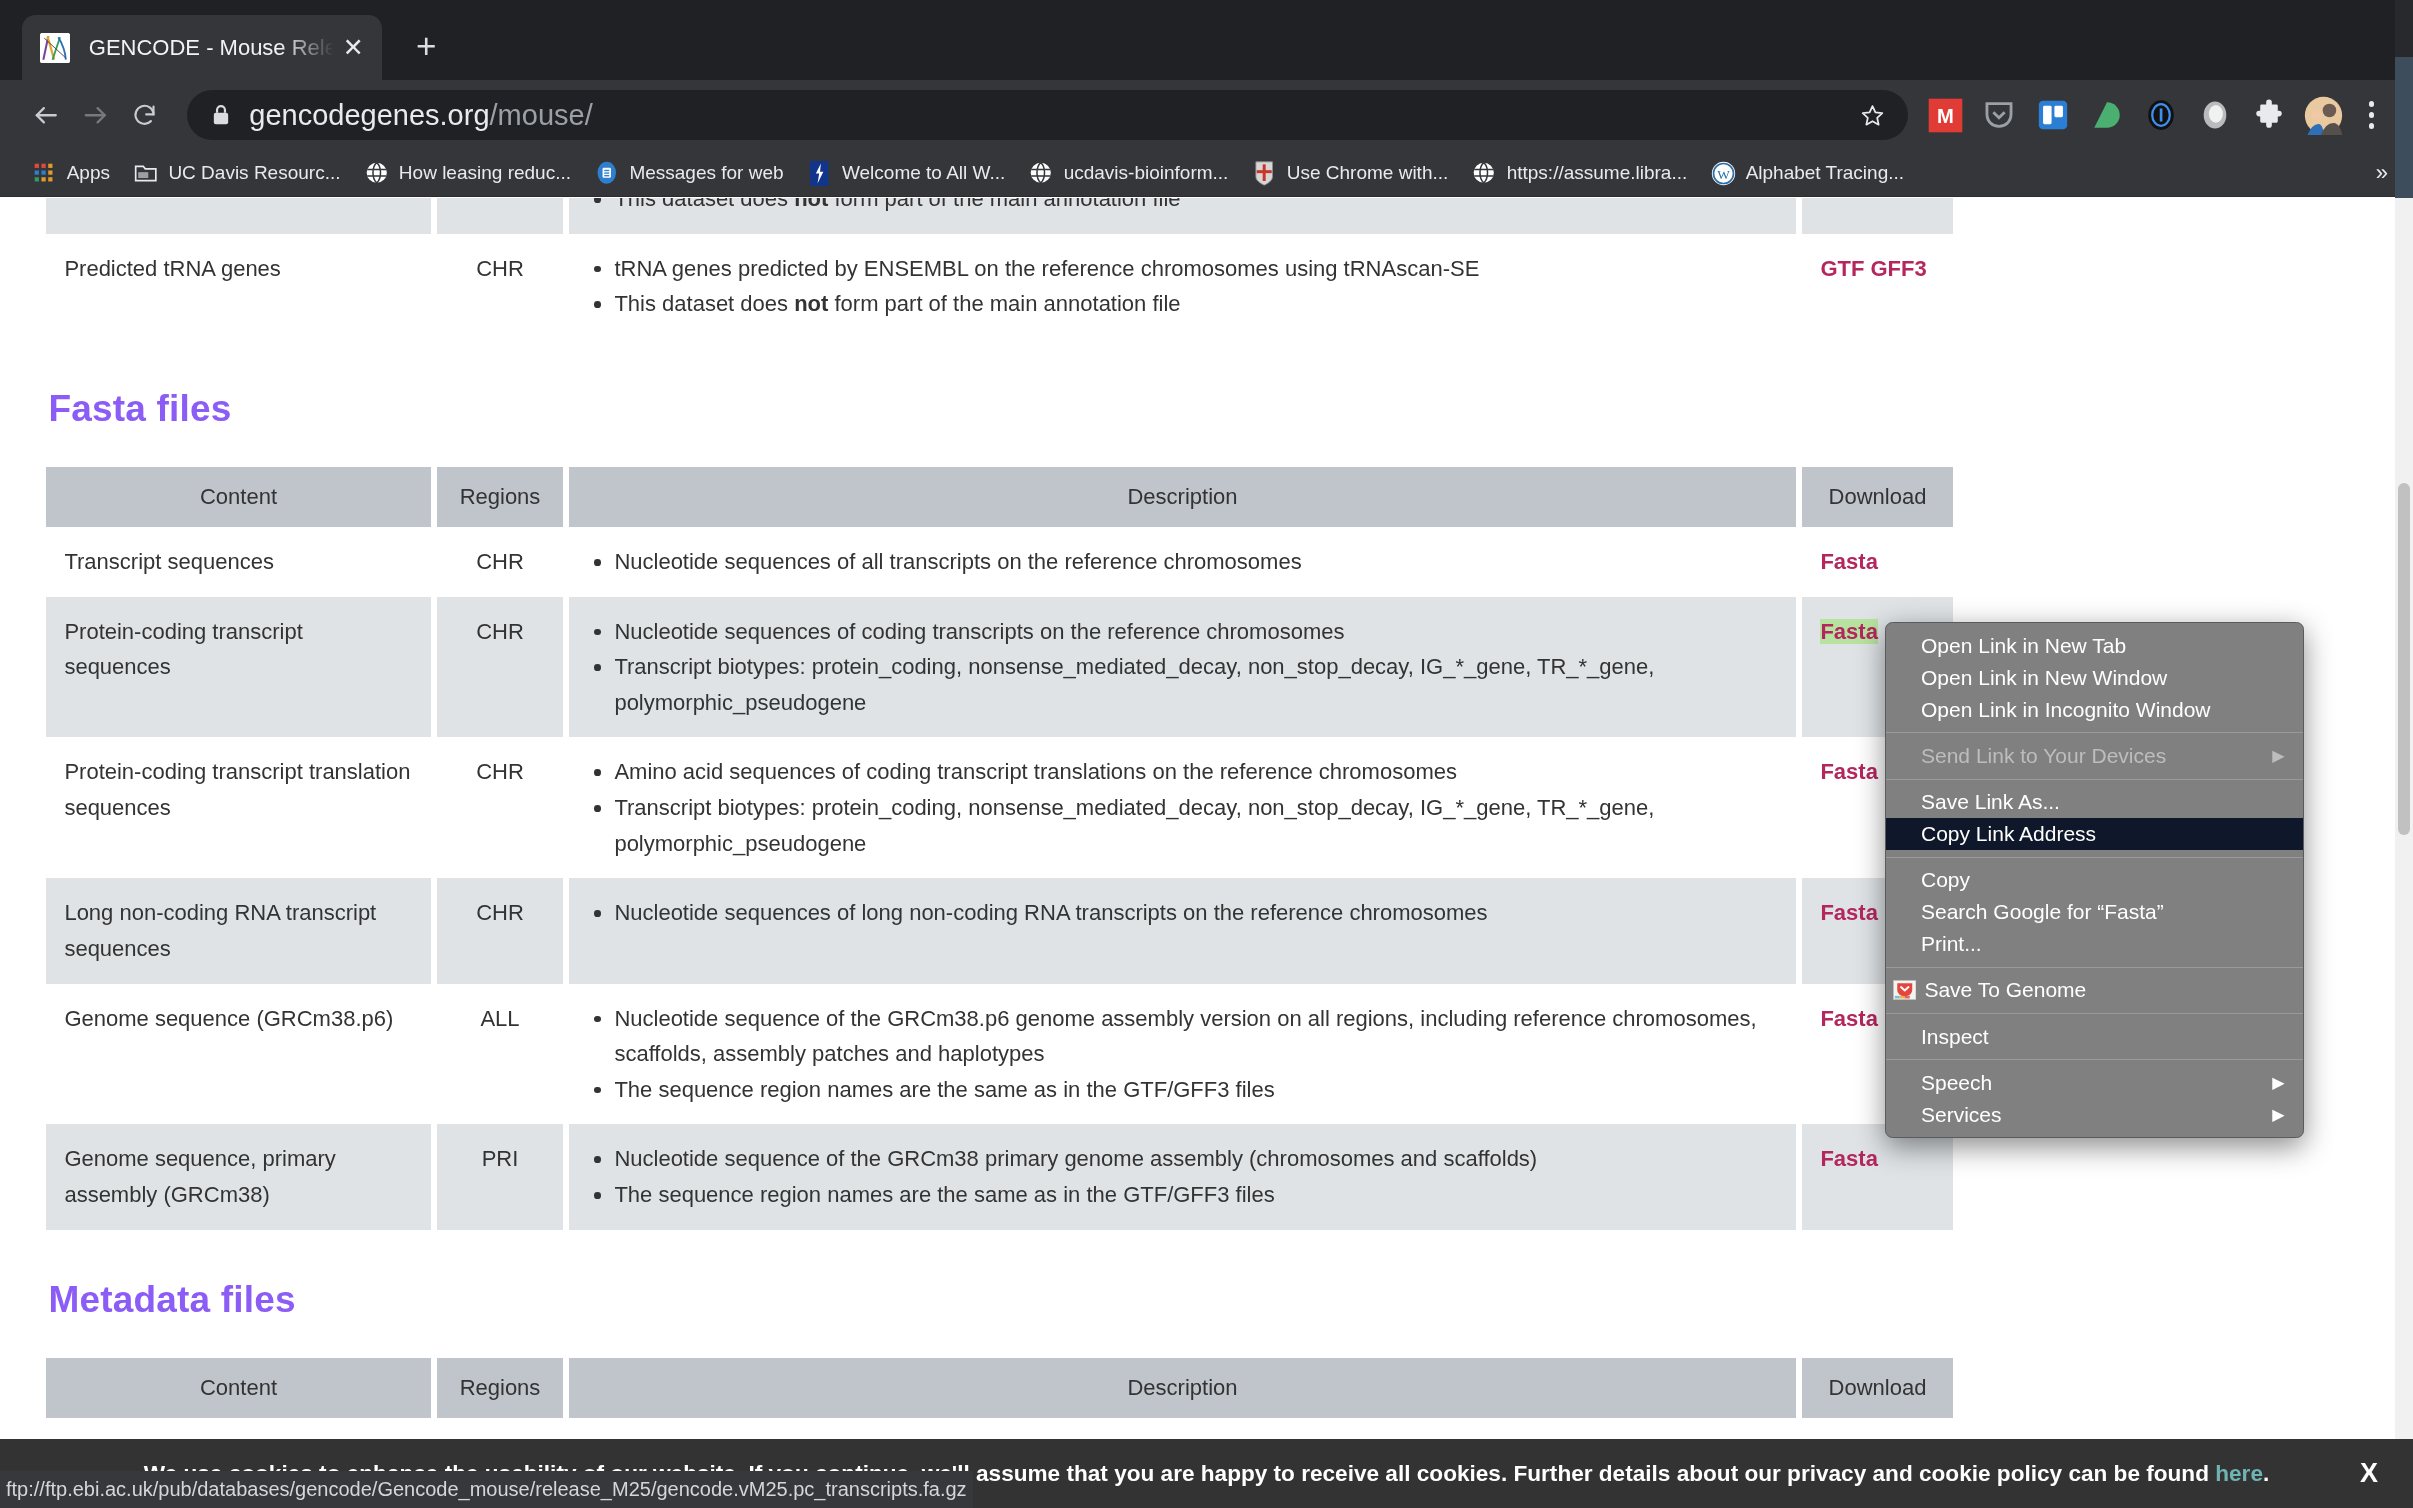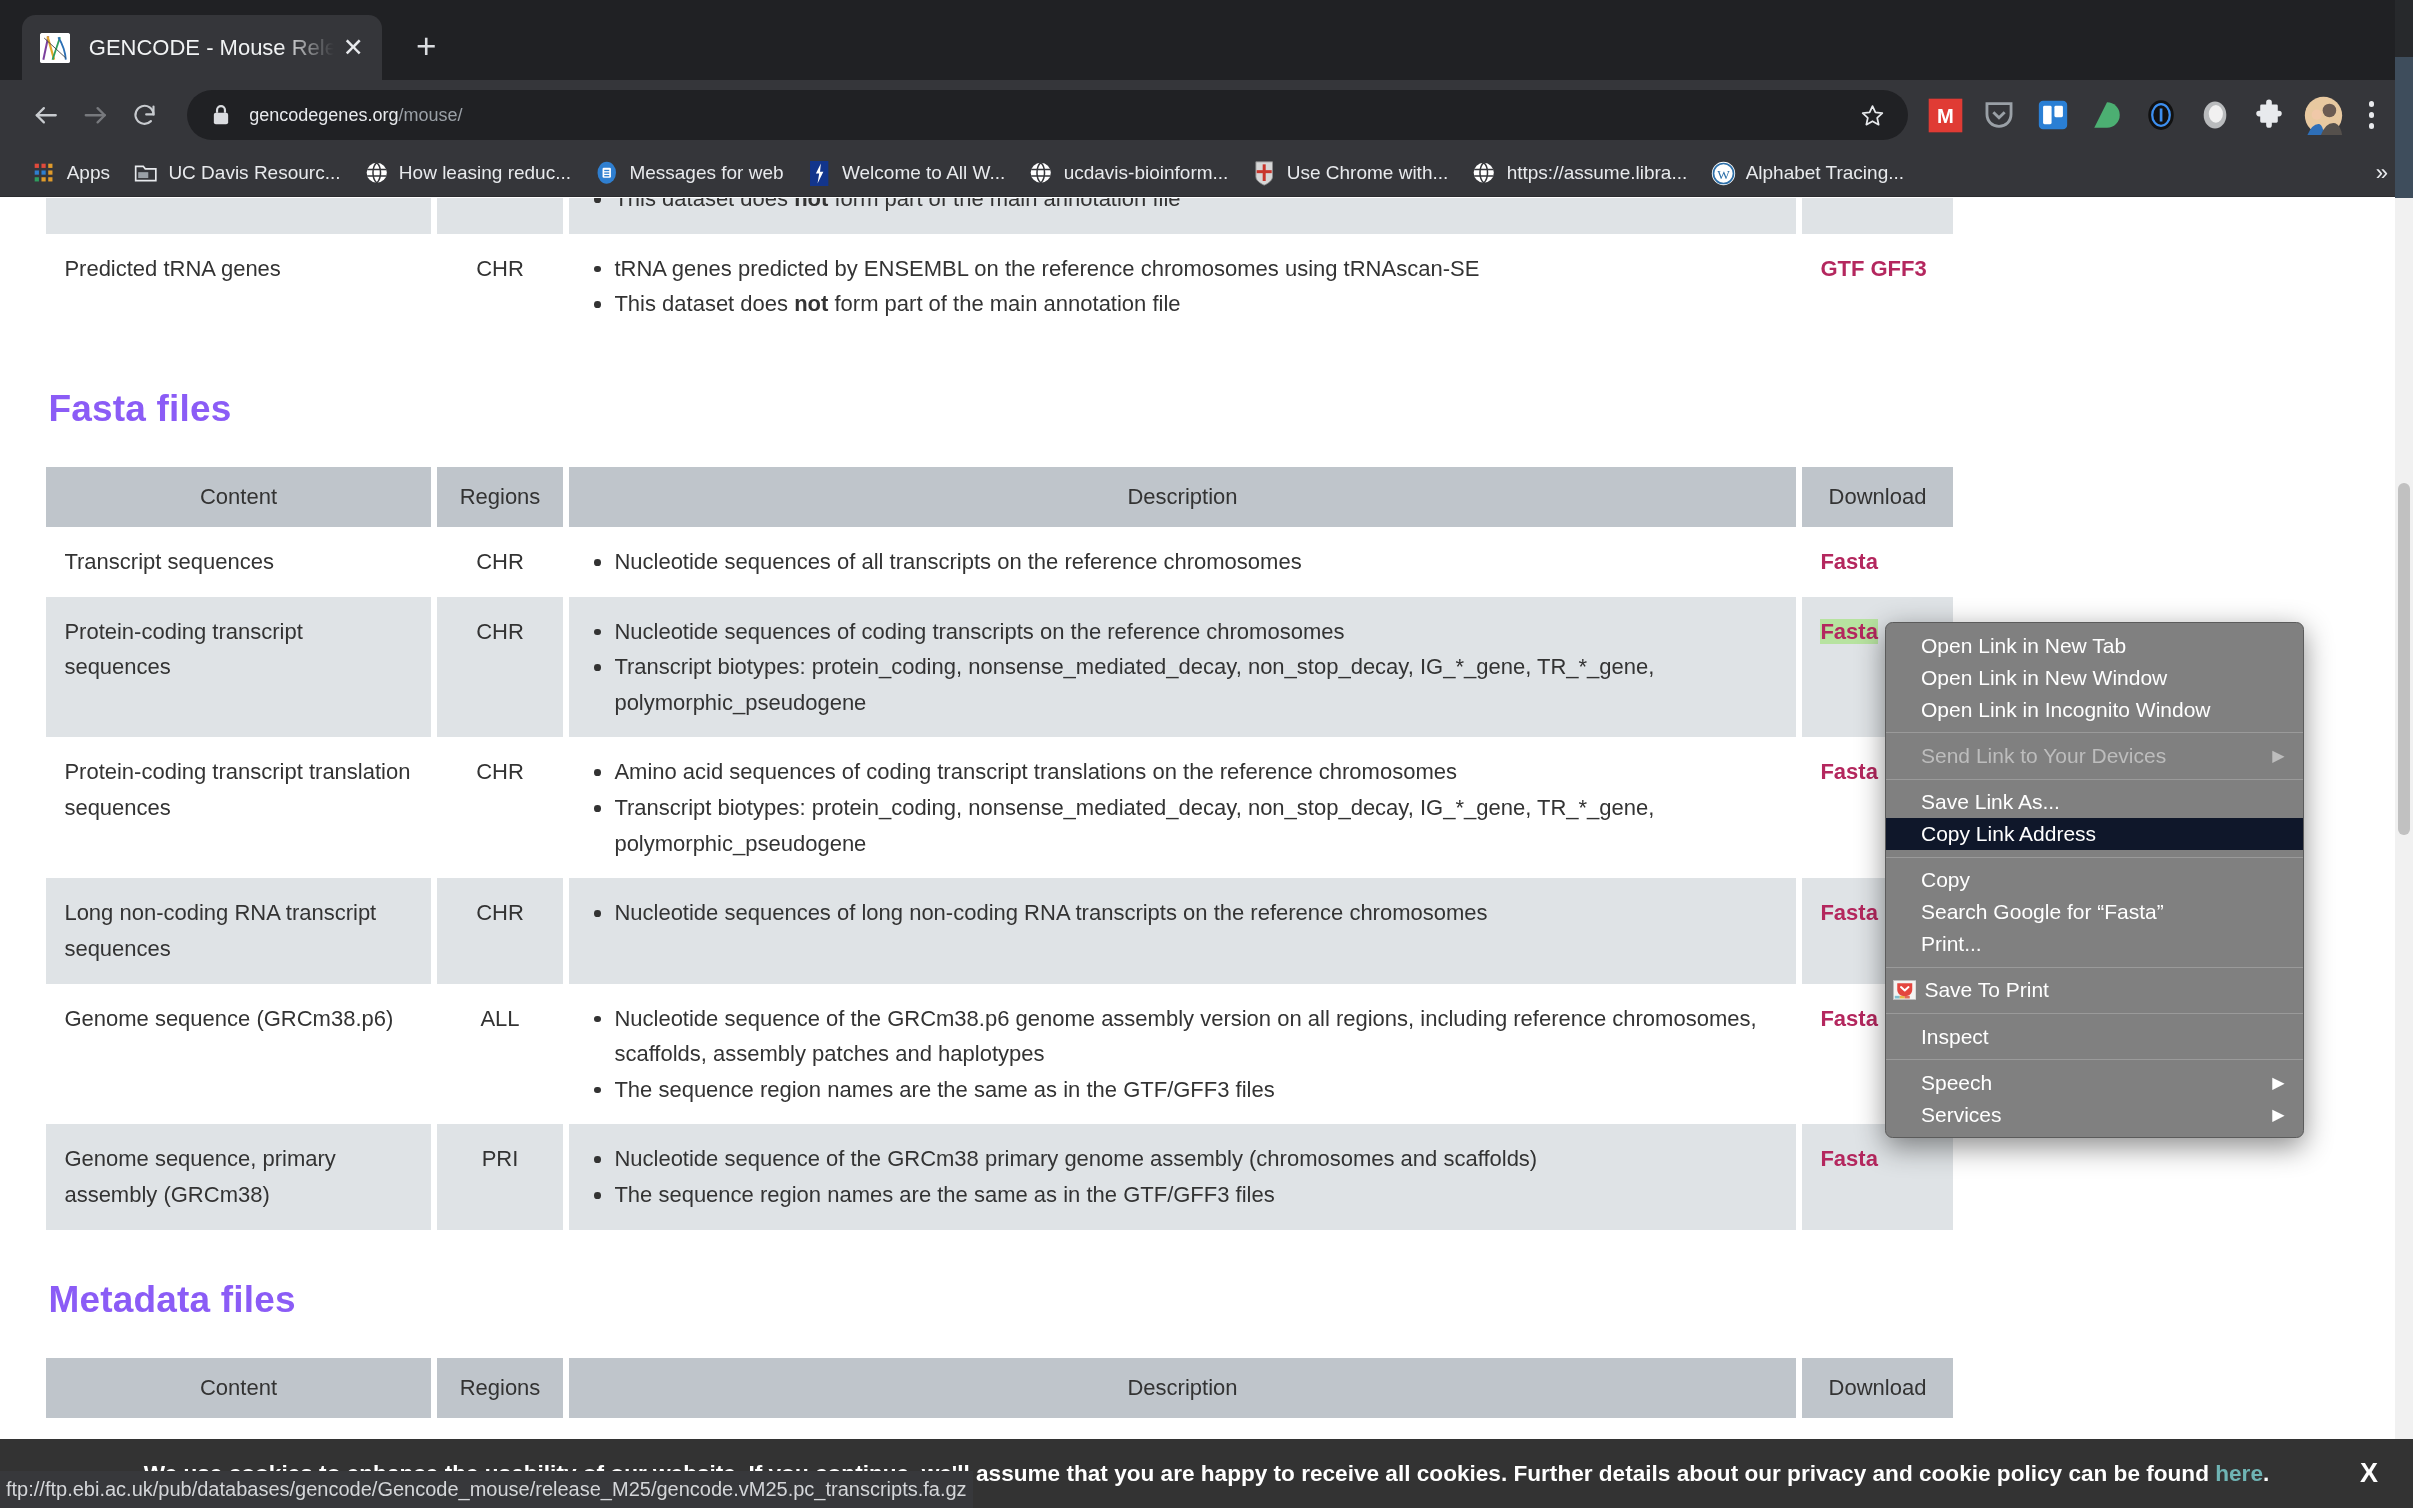--- a/index.html
+++ b/index.html
@@ -92,21 +92,21 @@
     height: 50px;
     background: #202124;
     border-radius: 25px;
     display: flex;
     align-items: center;
     padding: 0 23.5px;
     margin: 0 15px 0 18.4px;
     min-width: 0;
   }
   .lock { margin-right: 18.4px; flex:none; display:flex; }
-  .url { font-size: 18px; color: #e8eaed; white-space: nowrap; }
+  .url { font-size: 29px; color: #e8eaed; white-space: nowrap; }
   .url .path { color: #9aa0a6; }
   .omni-star { margin-left: auto; flex: none; color:#e8eaed; display:flex;}
 
   .ext-icons { display: flex; align-items: center; gap: 10px; flex: none; }
   .ext {
     width: 44px; height: 44px;
     display: flex; align-items: center; justify-content: center;
     flex: none;
   }
   .ext svg, .ext div { display:block; }
@@ -725,21 +725,21 @@
         <span class="pico">
           <svg width="23.5" height="20" viewBox="0 0 28 24">
             <rect x="0.5" y="0.5" width="27" height="23" fill="#f4f4f2" stroke="#bdbdbd"></rect>
             <rect x="2" y="19" width="6" height="3.2" fill="#7fbfd0"></rect>
             <rect x="8" y="19" width="6" height="3.2" fill="#e8b84b"></rect>
             <rect x="14" y="19" width="6" height="3.2" fill="#e06a5a"></rect>
             <path d="M5 4h18v7.5c0 5-4 8-9 8s-9-3-9-8z" fill="#e4463f"></path>
             <polyline points="9.5,8.5 14,12.5 18.5,8.5" fill="none" stroke="#fff" stroke-width="2.4" stroke-linecap="round" stroke-linejoin="round"></polyline>
           </svg>
         </span>
-        <span>Save To Print</span>
+        <span>Save To Genome</span>
       </div>
       <div class="sep"></div>
       <div class="mi">
         <span>Inspect</span>
       </div>
       <div class="sep"></div>
       <div class="mi">
         <span>Speech</span>
         <span class="arrow">▶</span>
       </div>

